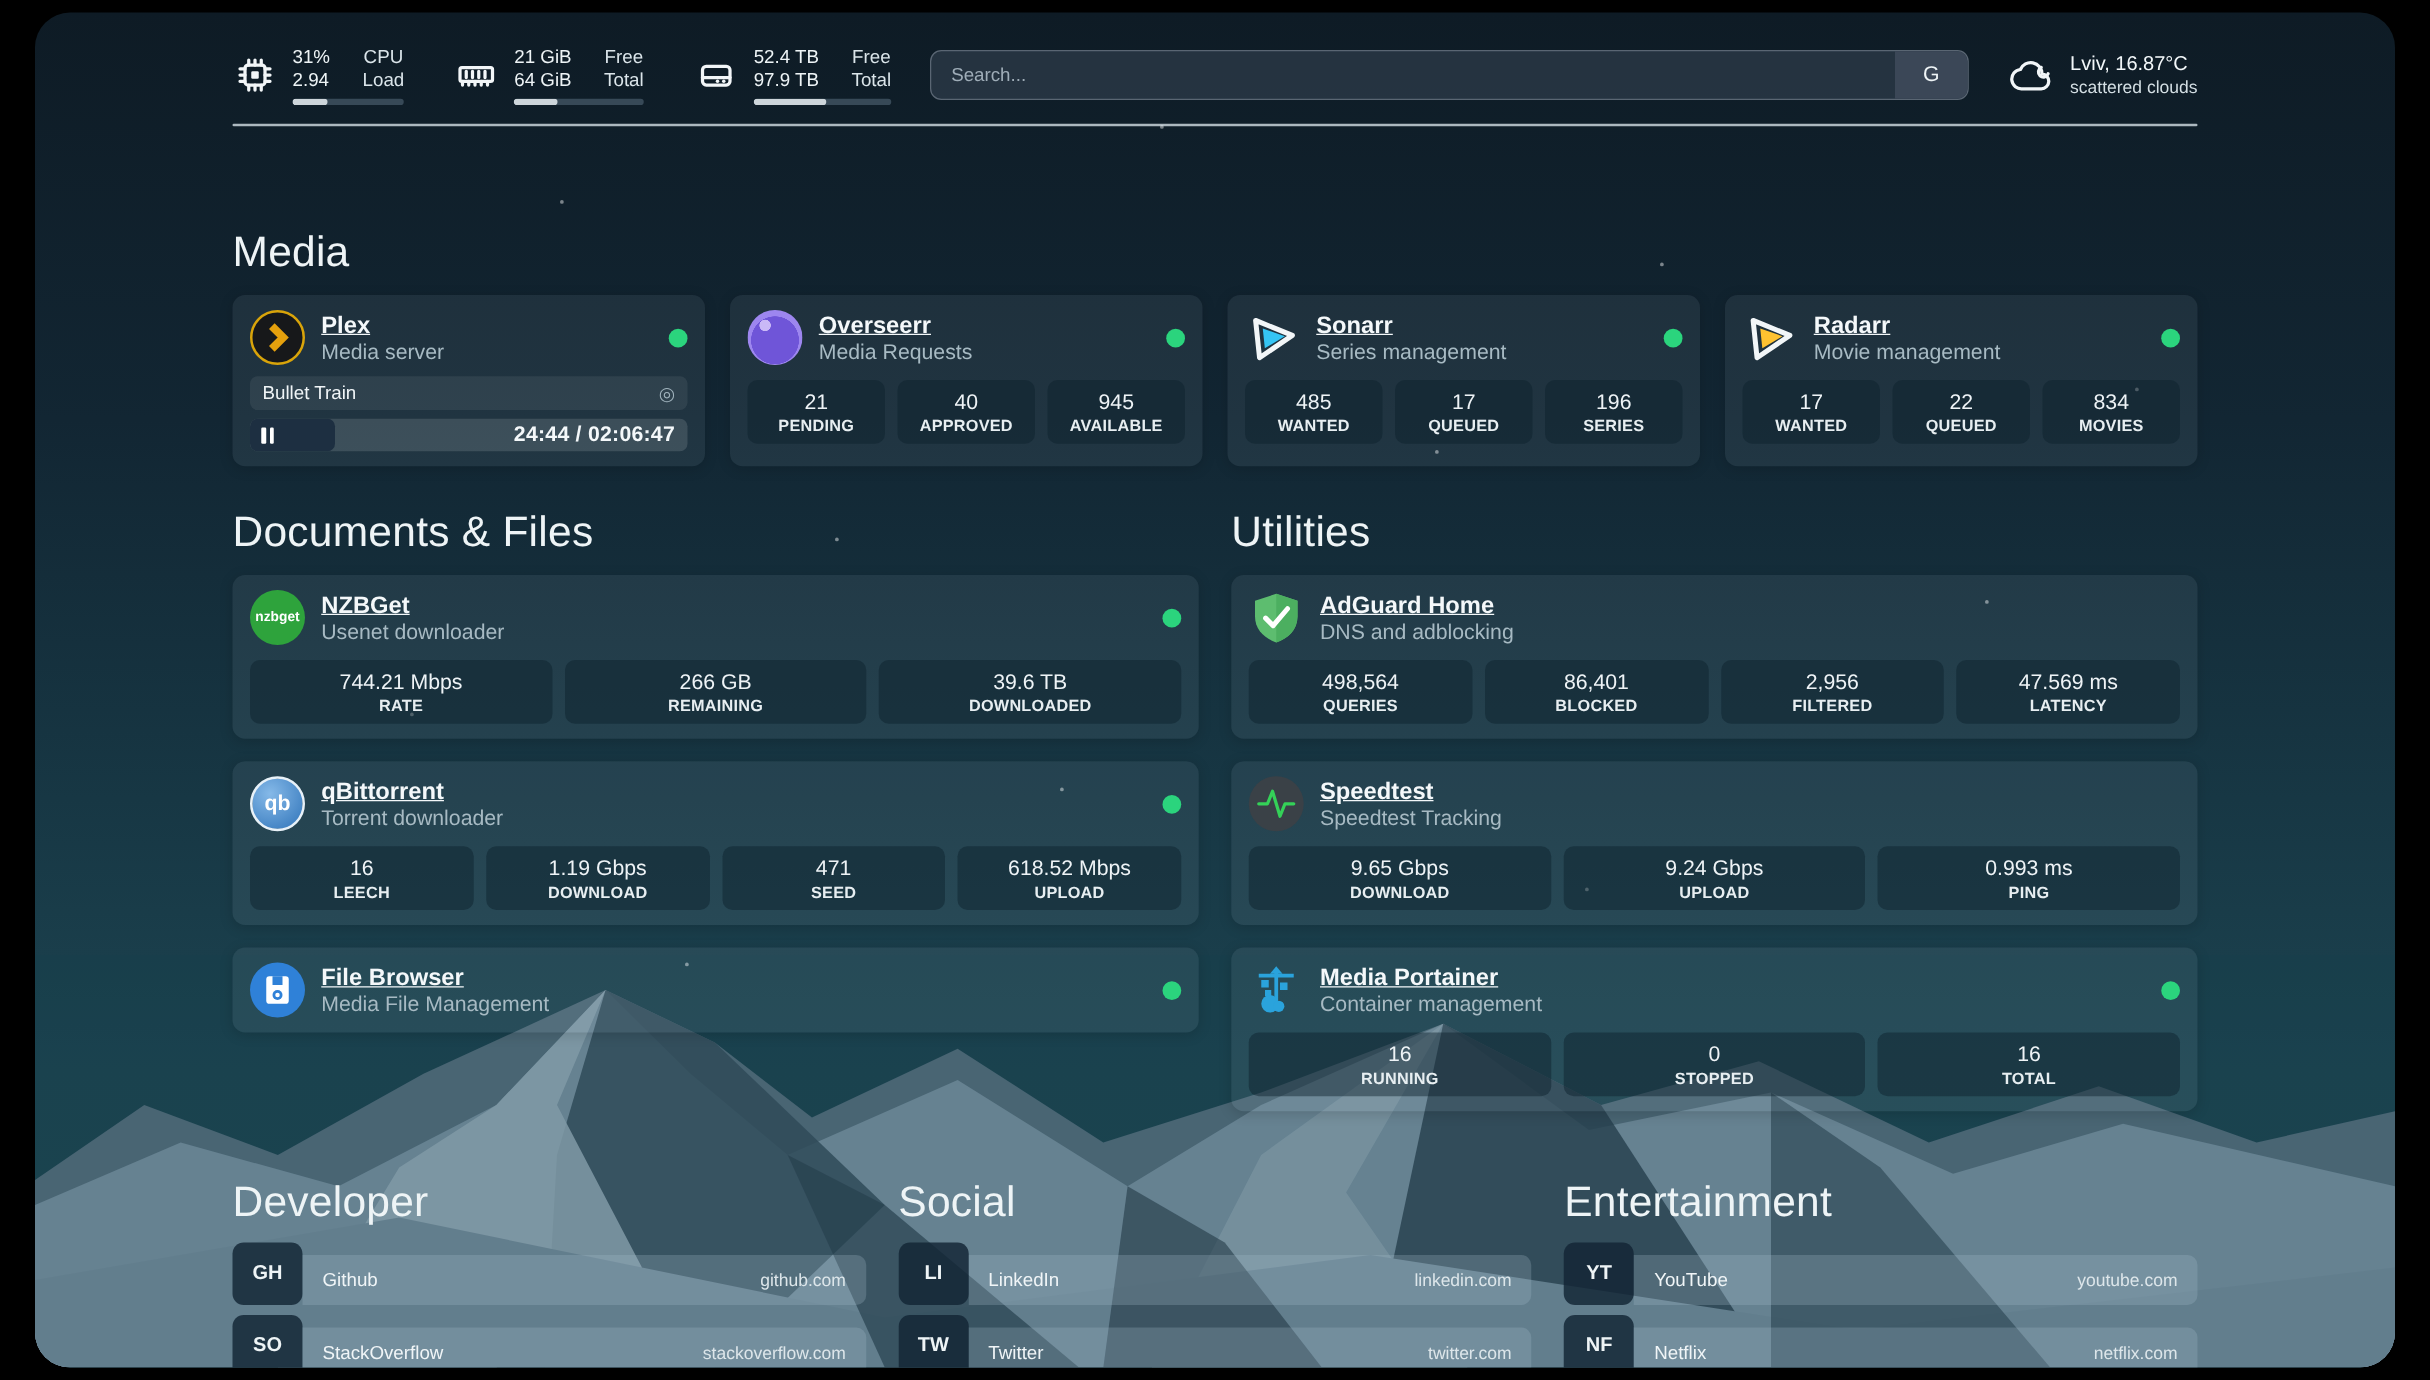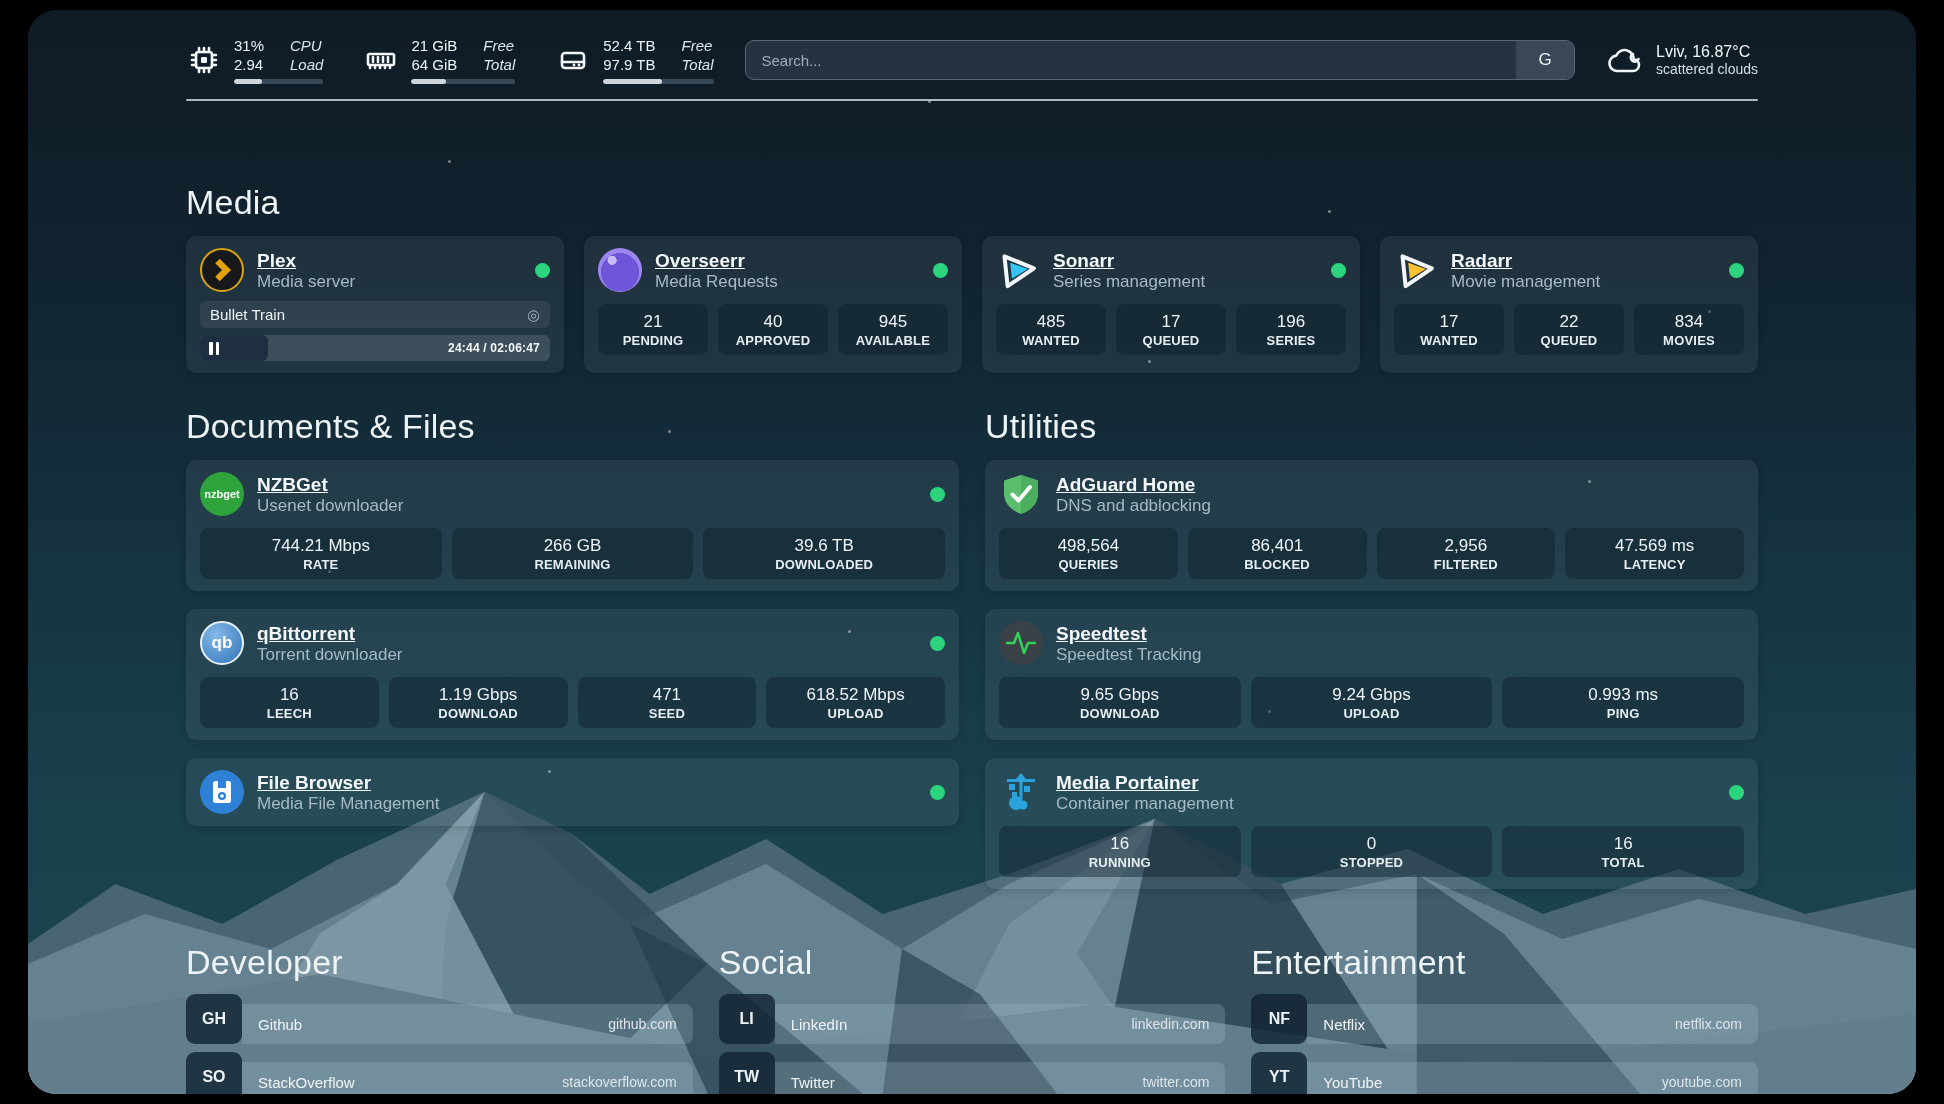--- a/index.html
+++ b/index.html
@@ -15,21 +15,21 @@
   .specks i { position:absolute; width:3px; height:3px; border-radius:50%; background:rgba(255,255,255,.45); display:block; }
   .content { position:relative; padding:26px 158px 0 158px; }
 
   
   .topbar { display:flex; align-items:center; }
   .resources { display:flex; gap:40px; align-items:center; }
   .res { display:flex; gap:12px; align-items:center; }
   .res-icon { width:36px; height:36px; flex:0 0 auto; }
   .res-grid { display:grid; grid-template-columns:auto auto; column-gap:26px; row-gap:0; font-size:15px; line-height:19px; }
   .res-grid .v { color:#eef4f6; }
-  .res-grid .l { color:#dbe5ea; text-align:left;font-style:italic; }
+  .res-grid .l { color:#dbe5ea; text-align:center; }
   .res-bar { grid-column:1 / span 2; height:5px; margin-top:5px; border-radius:3px; background:rgba(90,110,125,.55); overflow:hidden; }
   .res-bar > span { display:block; height:100%; background:#cdd5da; border-radius:3px; }
   .searchwrap { flex:1; margin:0 31px; position:relative; }
   .search {
     width:100%; height:40px; background:rgba(40,54,68,.9); border:1px solid #5a6673;
     border-radius:9px; color:#e8eef2; font-size:15px; padding:0 70px 0 16px; outline:none;
     font-family:"Liberation Sans", sans-serif;
   }
   .search::placeholder { color:#9fadb8; }
   .gbtn {
@@ -71,21 +71,21 @@
   .np-title-row { margin-top:9px; height:27px; background:rgba(255,255,255,.07); border-radius:6px;
     display:flex; align-items:center; padding:0 10px; font-size:15px; color:#f0f5f7;gap:12px; }
   .np-title { flex:1; }
   .np-cam { color:#9fb2bc; font-size:15px; }
   .np-progress { margin-top:7px; height:26px; background:rgba(255,255,255,.13); border-radius:6px; position:relative; overflow:hidden; }
   .np-fill { position:absolute; left:0; top:0; bottom:0; background:#1d2f41; border-radius:6px;
     display:flex; align-items:center; padding-left:9px; }
   .pause-icon { display:flex; gap:3px; }
   .pause-icon i { display:block; width:3.5px; height:13px; background:#fff; border-radius:1px; }
   .np-time { position:absolute; right:10px; top:0; bottom:0; display:flex; align-items:center;
-    font-size:12px; font-weight:700; color:#f4f8fa; letter-spacing:.2px; }
+    font-size:17px; font-weight:700; color:#f4f8fa; letter-spacing:.2px; }
 
   
   .bookmarks { display:grid; grid-template-columns:repeat(3,1fr); column-gap:26px; margin-top:54px; }
   .bm-list { margin-top:12px; display:flex; flex-direction:column; gap:8px; }
   .bm-row { display:flex; align-items:flex-end; height:50px; cursor:pointer; }
   .bm-abbr { width:56px; height:50px; background:rgba(18,36,52,.82); border-radius:9px;
     display:flex; align-items:center; justify-content:center; font-size:16px; font-weight:600; color:#eef4f6; flex:0 0 auto; }
   .bm-strip { flex:1; height:40px; background:rgba(165,190,205,.26); border-radius:0 8px 8px 0;
     display:flex; align-items:center; padding:0 16px; }
   .bm-name { flex:1; font-size:15px; color:#f0f5f7; }
@@ -566,31 +566,31 @@
               <span class="bm-domain">twitter.com</span>
             </span>
           </div>
         </div>
       </div>
 
       <div class="bm-col">
         <h2 class="section-title">Entertainment</h2>
         <div class="bm-list">
           <div class="bm-row">
+            <span class="bm-abbr">YT</span>
+            <span class="bm-strip">
+              <span class="bm-name">YouTube</span>
+              <span class="bm-domain">youtube.com</span>
+            </span>
+          </div>
+          <div class="bm-row">
             <span class="bm-abbr">NF</span>
             <span class="bm-strip">
               <span class="bm-name">Netflix</span>
               <span class="bm-domain">netflix.com</span>
-            </span>
-          </div>
-          <div class="bm-row">
-            <span class="bm-abbr">YT</span>
-            <span class="bm-strip">
-              <span class="bm-name">YouTube</span>
-              <span class="bm-domain">youtube.com</span>
             </span>
           </div>
           <div class="bm-row">
             <span class="bm-abbr">RE</span>
             <span class="bm-strip">
               
               
             </span>
           </div>
         </div>

